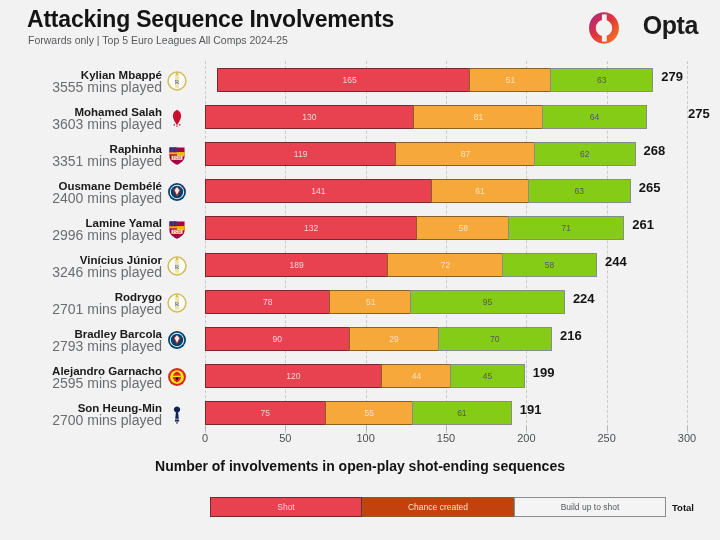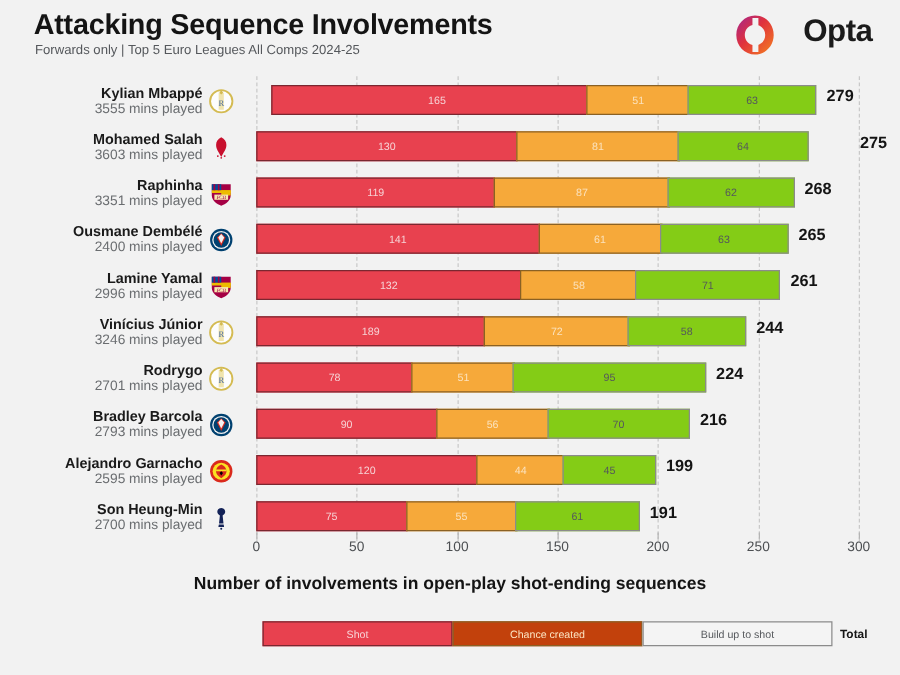--- a/index.html
+++ b/index.html
@@ -87,21 +87,21 @@
   .player-name {
     display: block;
     font-size: 11.5px;
     font-weight: bold;
     color: #1a1a1a;
     line-height: 13px;
     white-space: nowrap;
   }
   .player-mins {
     display: block;
-    font-size: 11px;
+    font-size: 14px;
     color: #6a6d70;
     line-height: 11px;
     white-space: nowrap;
   }
   .crest {
     position: absolute;
     left: 166px;
     top: 4px;
     width: 22px;
     height: 22px;
@@ -442,21 +442,21 @@
             <circle cx="16" cy="16" r="9" fill="#004170"></circle>
         <path d="M16 8 l5 5 l-5 10 l-5-10 z" fill="#da291c"></path>
         <path d="M16 9 l3.5 4 l-3.5 7 l-3.5-7 z" fill="#f2f2f2"></path>
           </svg>
         </div>
         <div class="bar-track" style="width:347.03999999999996px">
           <div class="seg seg-shot" style="left:0;width:144.6px">
             <span>90</span>
           </div>
           <div class="seg seg-chance" style="left:143.6px;width:90.97333333333333px">
-            <span>56</span>
+            <span>29</span>
           </div>
           <div class="seg seg-buildup" style="left:232.57333333333332px;width:114.46666666666667px">
             <span>70</span>
           </div>
         </div>
         <div class="total-label" style="left:560.04px">216</div>
       </div>
       <div class="row" style="top: 304px;">
         <div class="row-label">
           <span class="player-name">Alejandro Garnacho</span>

